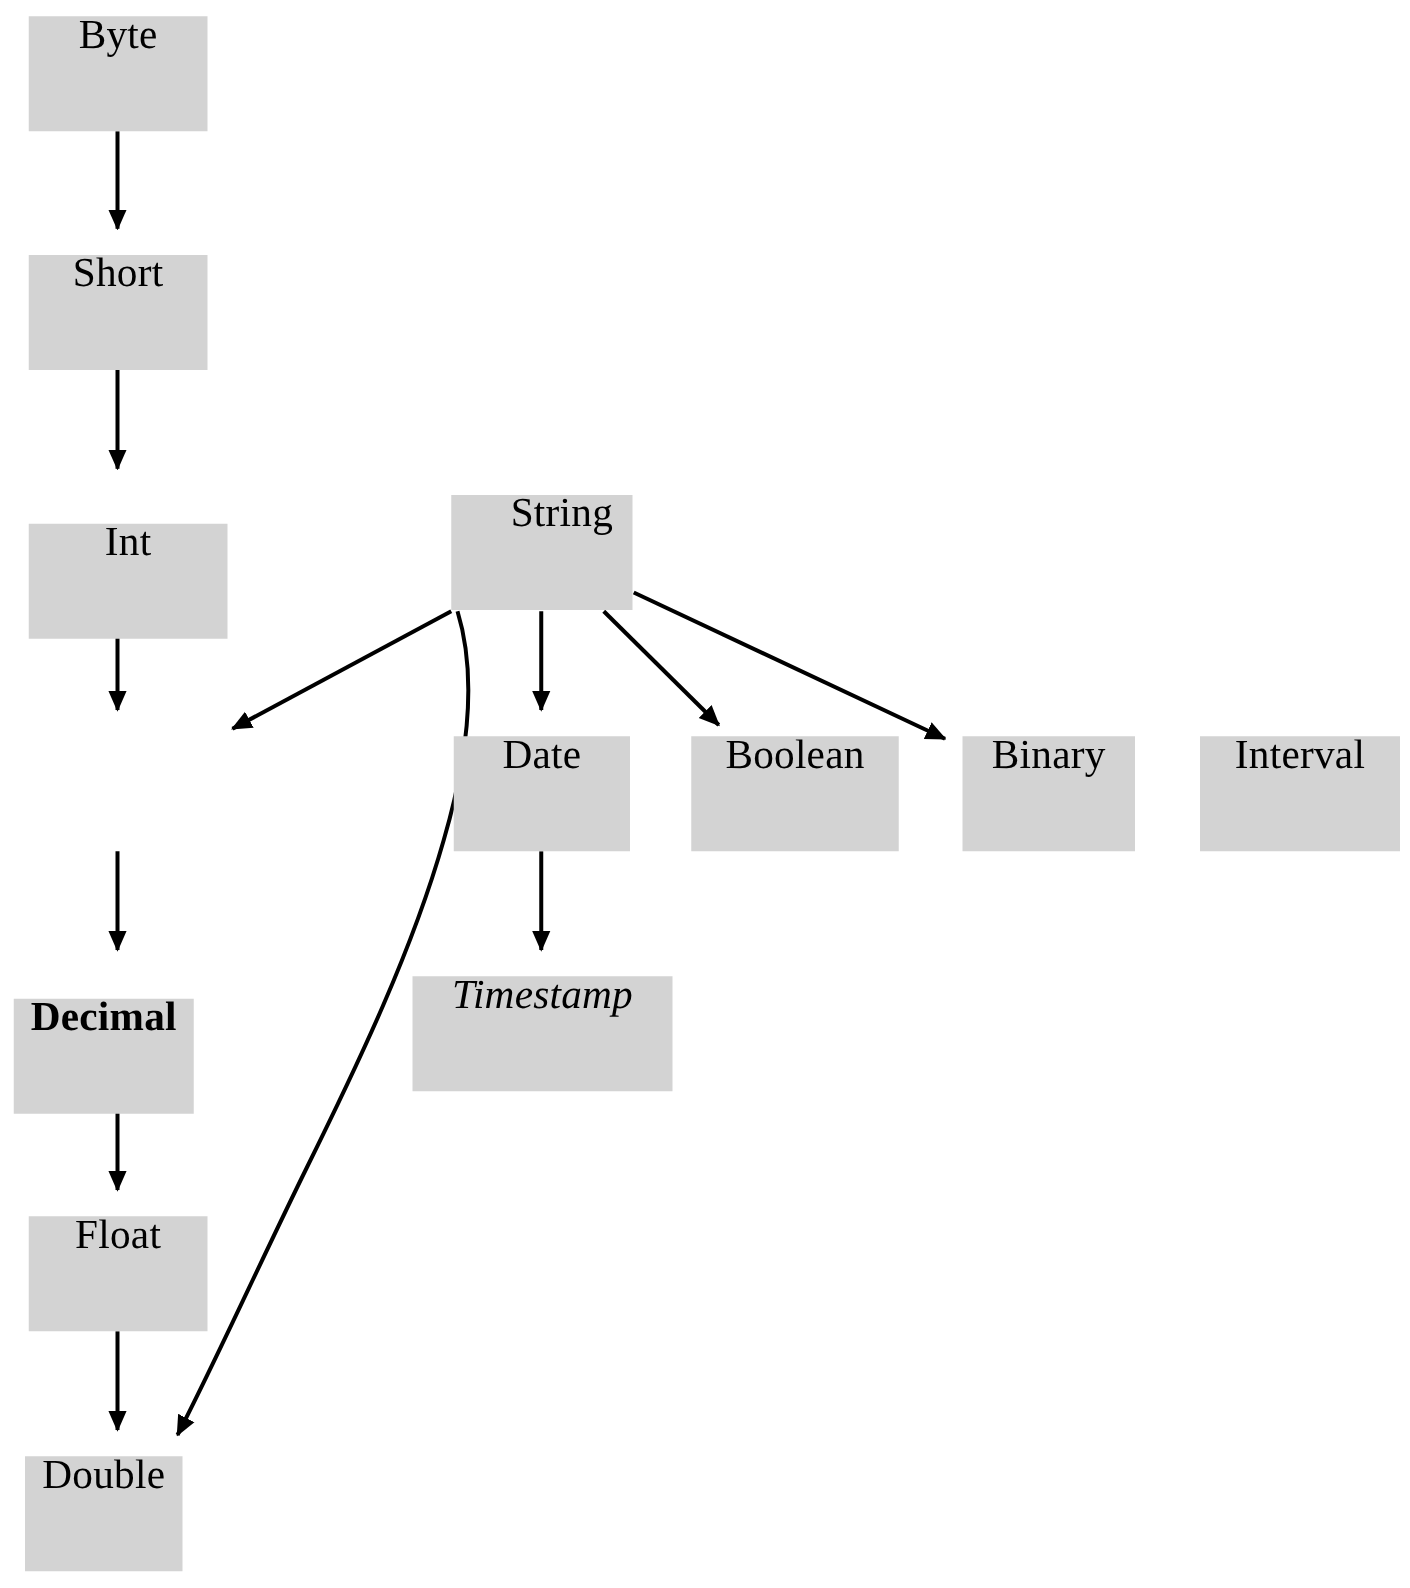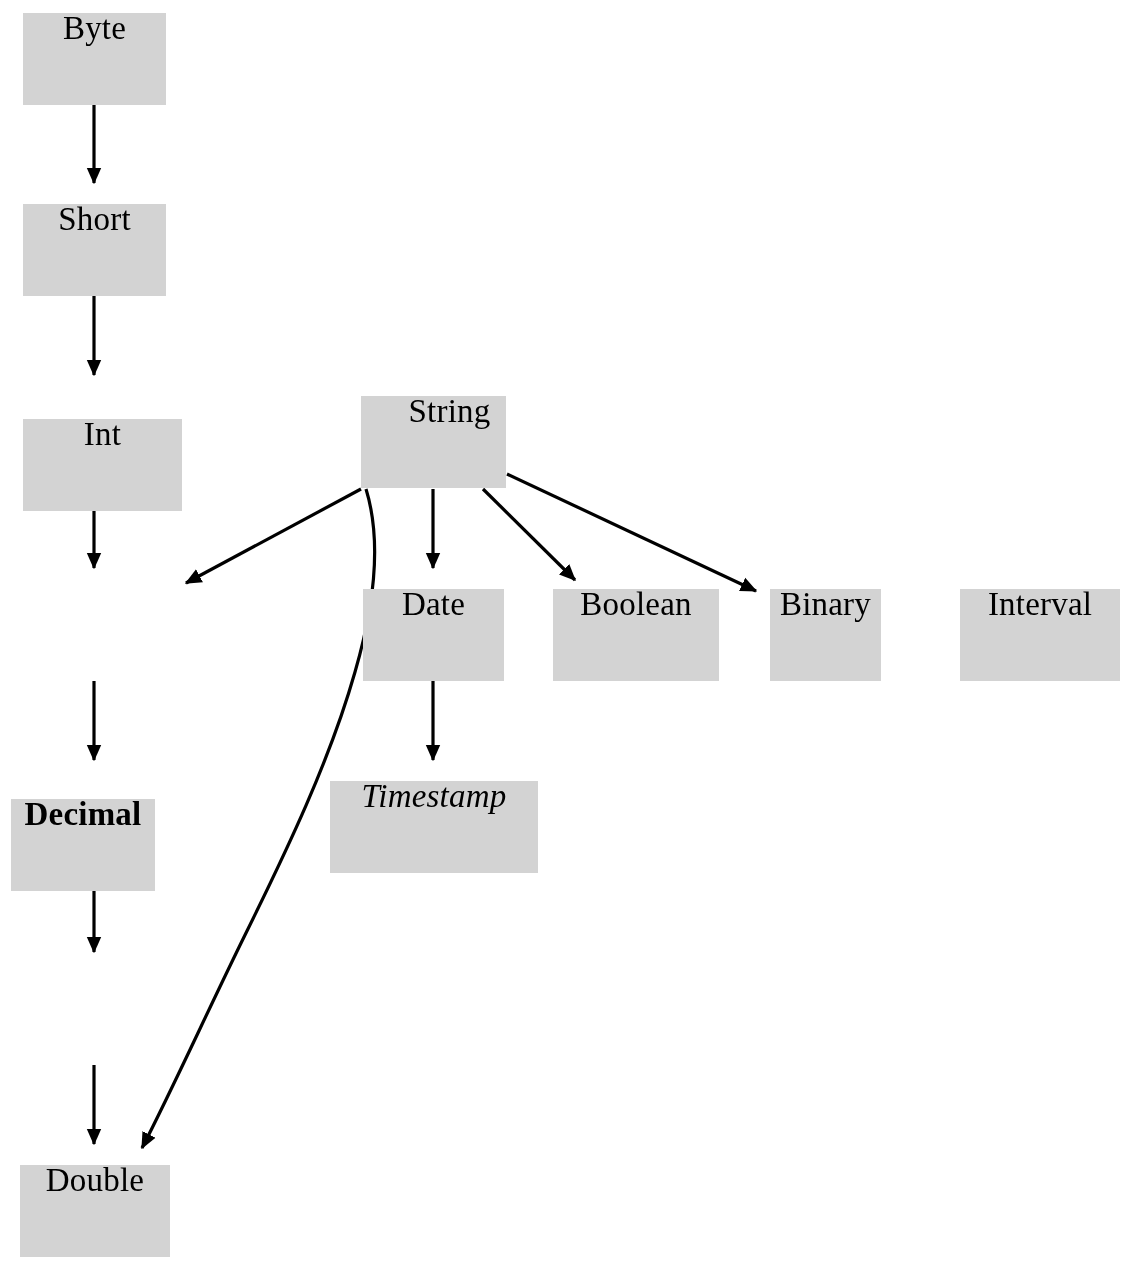--- a/index.html
+++ b/index.html
@@ -81,42 +81,45 @@
 
   <div class="node" style="left:23px; top:419px; width:159px; height:92px;">
     <span class="node-label">Int</span>
   </div>
 
 
   <div class="node" style="left:11px; top:799px; width:144px; height:92px;font-weight:bold;">
     <span class="node-label">Decimal</span>
   </div>
 
+  <div class="node" style="left:23px; top:973px; width:143px; height:92px;">
+    <span class="node-label">Float</span>
+  </div>
 
-  <div class="node" style="left:20px; top:1165px; width:150px; height:92px;">
+  <div class="node" style="left:20px; top:1165px; width:126px; height:92px;">
     <span class="node-label">Double</span>
   </div>
 
   <div class="node" style="left:361px; top:396px; width:145px; height:92px;padding-left:32px;">
     <span class="node-label">String</span>
   </div>
 
   <div class="node" style="left:363px; top:589px; width:141px; height:92px;">
     <span class="node-label">Date</span>
   </div>
 
   <div class="node" style="left:330px; top:781px; width:208px; height:92px;font-style:italic;">
     <span class="node-label">Timestamp</span>
   </div>
 
   <div class="node" style="left:553px; top:589px; width:166px; height:92px;">
     <span class="node-label">Boolean</span>
   </div>
 
-  <div class="node" style="left:770px; top:589px; width:111px; height:92px;">
+  <div class="node" style="left:770px; top:589px; width:138px; height:92px;">
     <span class="node-label">Binary</span>
   </div>
 
   <div class="node" style="left:960px; top:589px; width:160px; height:92px;">
     <span class="node-label">Interval</span>
   </div>
 
 </div>
 
 </body></html>

